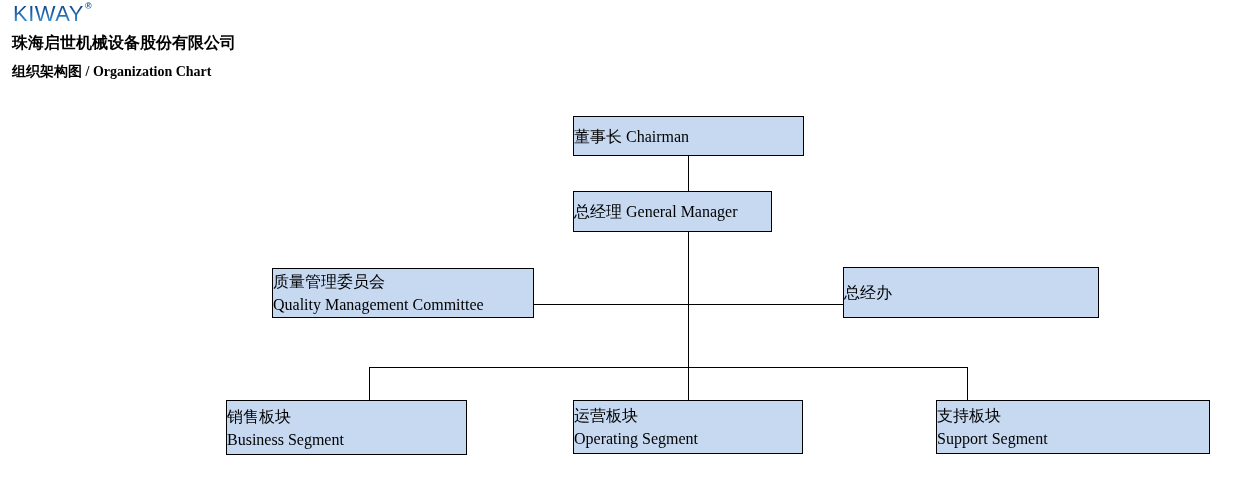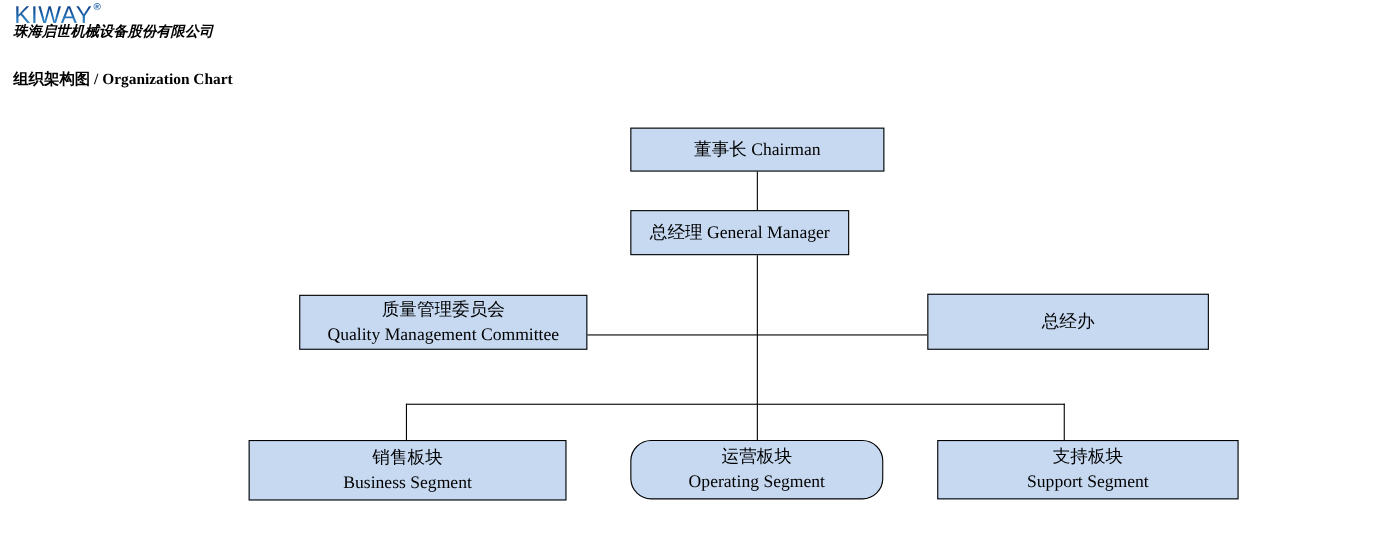--- a/index.html
+++ b/index.html
@@ -40,46 +40,44 @@
     font-weight: 700;
     color: #1a5ba6;
     vertical-align: top;
     position: relative;
     top: -1px;
     left: 1px;
   }
   .company-name {
     position: absolute;
     left: 12px;
-    top: 20px;
-    font-size: 13px;
+    top: 33px;
+    font-size: 16px;
     font-weight: 700;
     color: #000000;
     white-space: nowrap;
-    font-style: italic;
   }
   .chart-title {
     position: absolute;
     left: 12px;
     top: 63px;
     font-size: 14px;
     font-weight: 700;
     color: #000000;
     white-space: nowrap;
   }
 
   
   .node {
     position: absolute;
     box-sizing: border-box;
     background: #c6d9f1;
     border: 1px solid #000000;
     color: #000000;
     font-size: 16px;
-    text-align: center;
     display: flex;
     flex-direction: column;
     justify-content: center;
     line-height: 23px;
     z-index: 2;
   }
   .node span { display: block; white-space: nowrap; }
 
   
   .vline, .hline {
@@ -118,28 +116,28 @@
 
   <div class="node" style="left:272px; top:268px; width:262px; height:50px;">
     <span>质量管理委员会</span>
     <span>Quality Management Committee</span>
   </div>
 
   <div class="node" style="left:843px; top:267px; width:256px; height:51px;">
     <span>总经办</span>
   </div>
 
-  <div class="node" style="left:226px; top:400px; width:289px; height:55px;">
+  <div class="node" style="left:226px; top:400px; width:241px; height:55px;">
     <span>销售板块</span>
     <span>Business Segment</span>
   </div>
 
-  <div class="node" style="left:573px; top:400px; width:230px; height:54px;border-radius:19px;">
+  <div class="node" style="left:573px; top:400px; width:230px; height:54px;">
     <span>运营板块</span>
     <span>Operating Segment</span>
   </div>
 
-  <div class="node" style="left:852px; top:400px; width:274px; height:54px;">
+  <div class="node" style="left:936px; top:400px; width:274px; height:54px;">
     <span>支持板块</span>
     <span>Support Segment</span>
   </div>
 
 </div>
 
 </body></html>

